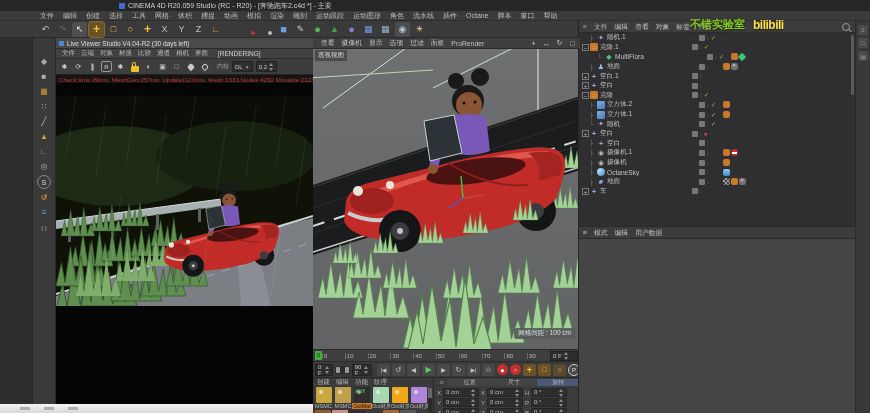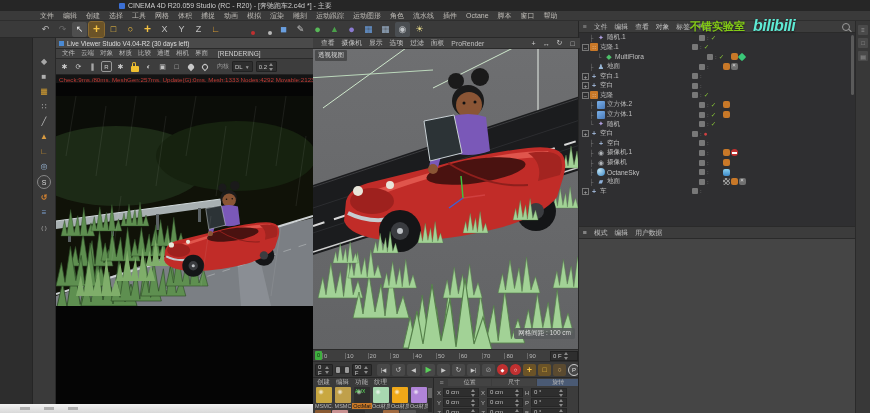--- a/index.html
+++ b/index.html
@@ -192,21 +192,21 @@
   #om-scroll{position:absolute;right:16px;top:2px;width:3px;height:60px;background:#5a5a5a;border-radius:2px;}
   #am-header{height:11px;display:flex;align-items:center;gap:7px;padding-left:4px;font-size:6.8px;color:#c0c0c0;background:#3c3c3c;border-top:1px solid #2a2a2a;border-bottom:1px solid #2a2a2a;}
   #am-body{height:176px;background:#454545;}
   #rightstrip{position:absolute;right:0;top:0;width:15px;height:392px;background:#383838;border-left:1px solid #2a2a2a;display:flex;flex-direction:column;align-items:center;gap:3px;padding-top:4px;box-sizing:border-box;}
   .strip-tile{width:10px;height:10px;background:#4a4a4a;border-radius:1px;display:flex;align-items:center;justify-content:center;color:#9a9a9a;font-size:6px;}
 
   
   #leftrail{left:0;top:38px;width:33px;height:367px;background:#2d2d2d;border-right:1px solid #252525;box-sizing:border-box;}
   #watermark{left:690px;top:17px;display:flex;align-items:center;gap:8px;z-index:9;pointer-events:none;}
   #watermark .brand{color:#84cc16;font-size:11px;font-weight:bold;text-shadow:0 1px 2px rgba(0,0,0,.6);}
-  #watermark .bili{color:#5eead4;font-size:16px;font-weight:800;letter-spacing:-.5px;text-shadow:0 1px 2px rgba(0,0,0,.6);font-style:italic;}
+  #watermark .bili{color:#fde047;font-size:12px;font-weight:800;letter-spacing:-.5px;text-shadow:0 1px 2px rgba(0,0,0,.6);}
   #taskbar{left:0;top:404px;width:313px;height:9px;background:linear-gradient(#f4f4f4,#d8d8d8);z-index:8;display:flex;align-items:center;gap:14px;padding-left:20px;box-sizing:border-box;}
   #taskbar i{width:10px;height:3px;background:#b0b0b0;display:inline-block;}
 </style>
 </head>
 <body>
 
 <div id="app">
 
   <div id="titlebar" class="abs">
     <span class="appicon"></span>

